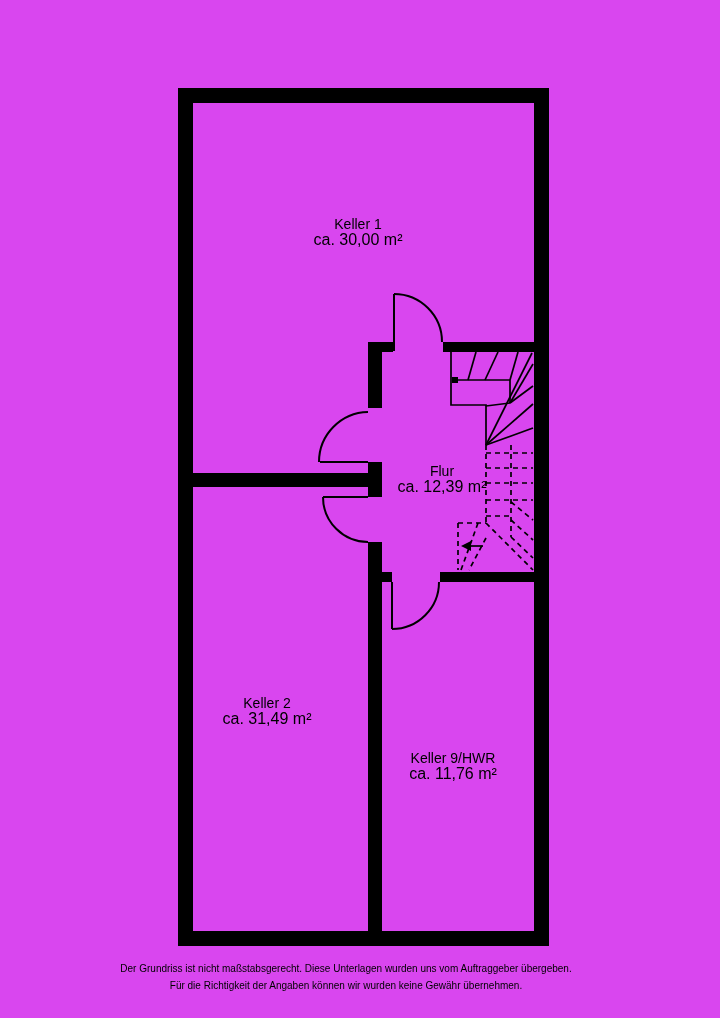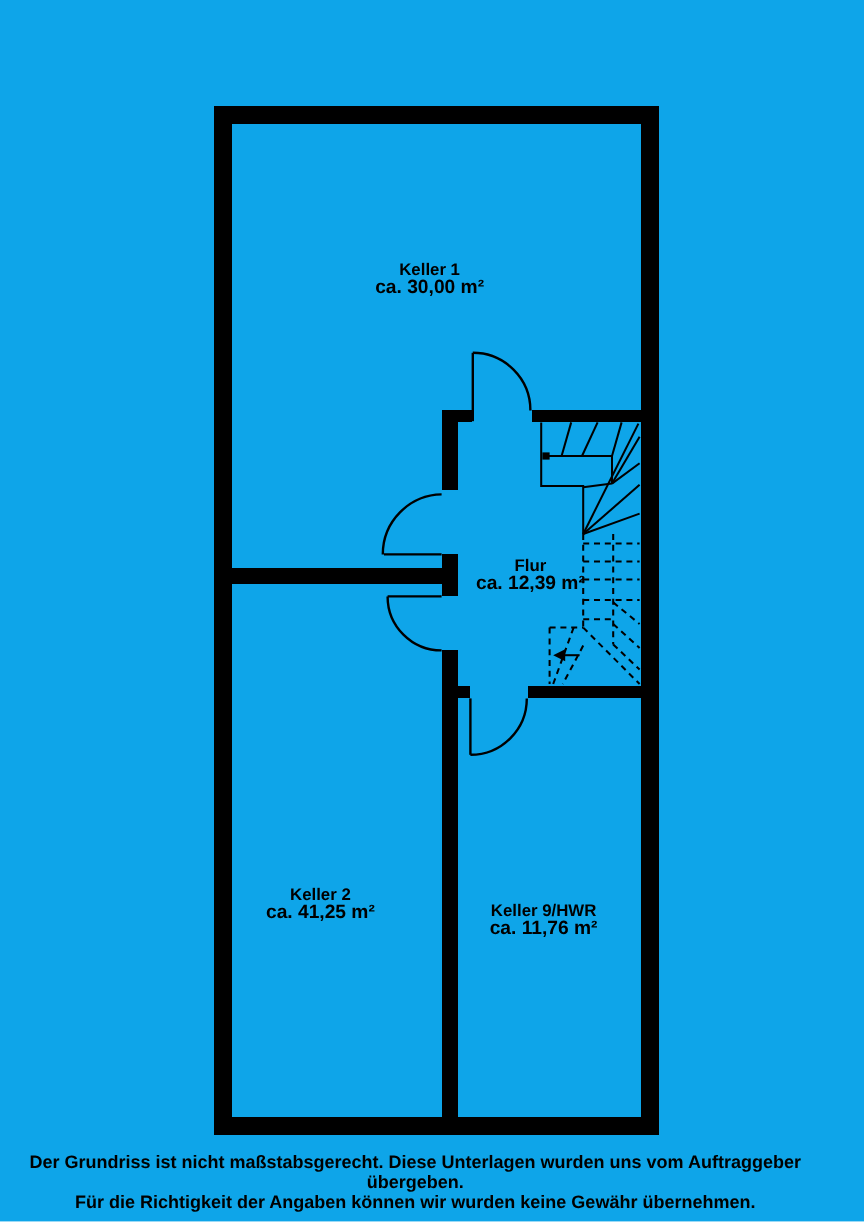--- a/index.html
+++ b/index.html
@@ -4,25 +4,24 @@
 <style>
   html, body {
     margin: 0;
     padding: 0;
     background: #ffffff;
   }
   .page {
     position: relative;
     width: 720px;
     height: 1018px;
-    background: #0ea5e9;
+    background: #d946ef;
     font-family: "Liberation Sans", sans-serif;
     color: #000000;
     overflow: hidden;
-    font-weight: bold;
   }
   .plan-svg {
     position: absolute;
     left: 0;
     top: 0;
   }
   .room-label {
     position: absolute;
     transform: translateX(-50%);
     text-align: center;
@@ -35,21 +34,21 @@
   .room-area {
     font-size: 16px;
     line-height: 15px;
   }
   .footer-note {
     position: absolute;
     left: 0;
     top: 960px;
     width: 692px;
     text-align: center;
-    font-size: 15px;
+    font-size: 10px;
     line-height: 17px;
   }
 </style>
 </head>
 <body>
 
 <div class="page">
 
   <svg class="plan-svg" width="720" height="1018" viewBox="0 0 720 1018">
 
@@ -139,23 +138,23 @@
   <div class="room-label" style="left:358px; top:216px;">
     <div class="room-name">Keller 1</div>
     <div class="room-area">ca. 30,00 m²</div>
   </div>
 
   <div class="room-label" style="left:442px; top:463px;">
     <div class="room-name">Flur</div>
     <div class="room-area">ca. 12,39 m²</div>
   </div>
 
-  <div class="room-label" style="left:267px; top:695px;margin-top:42px;">
+  <div class="room-label" style="left:267px; top:695px;">
     <div class="room-name">Keller 2</div>
-    <div class="room-area">ca. 41,25 m²</div>
+    <div class="room-area">ca. 31,49 m²</div>
   </div>
 
   <div class="room-label" style="left:453px; top:750px;">
     <div class="room-name">Keller 9/HWR</div>
     <div class="room-area">ca. 11,76 m²</div>
   </div>
 
   <div class="footer-note">
     <div>Der Grundriss ist nicht maßstabsgerecht. Diese Unterlagen wurden uns vom Auftraggeber übergeben.</div>
     <div>Für die Richtigkeit der Angaben können wir wurden keine Gewähr übernehmen.</div>

